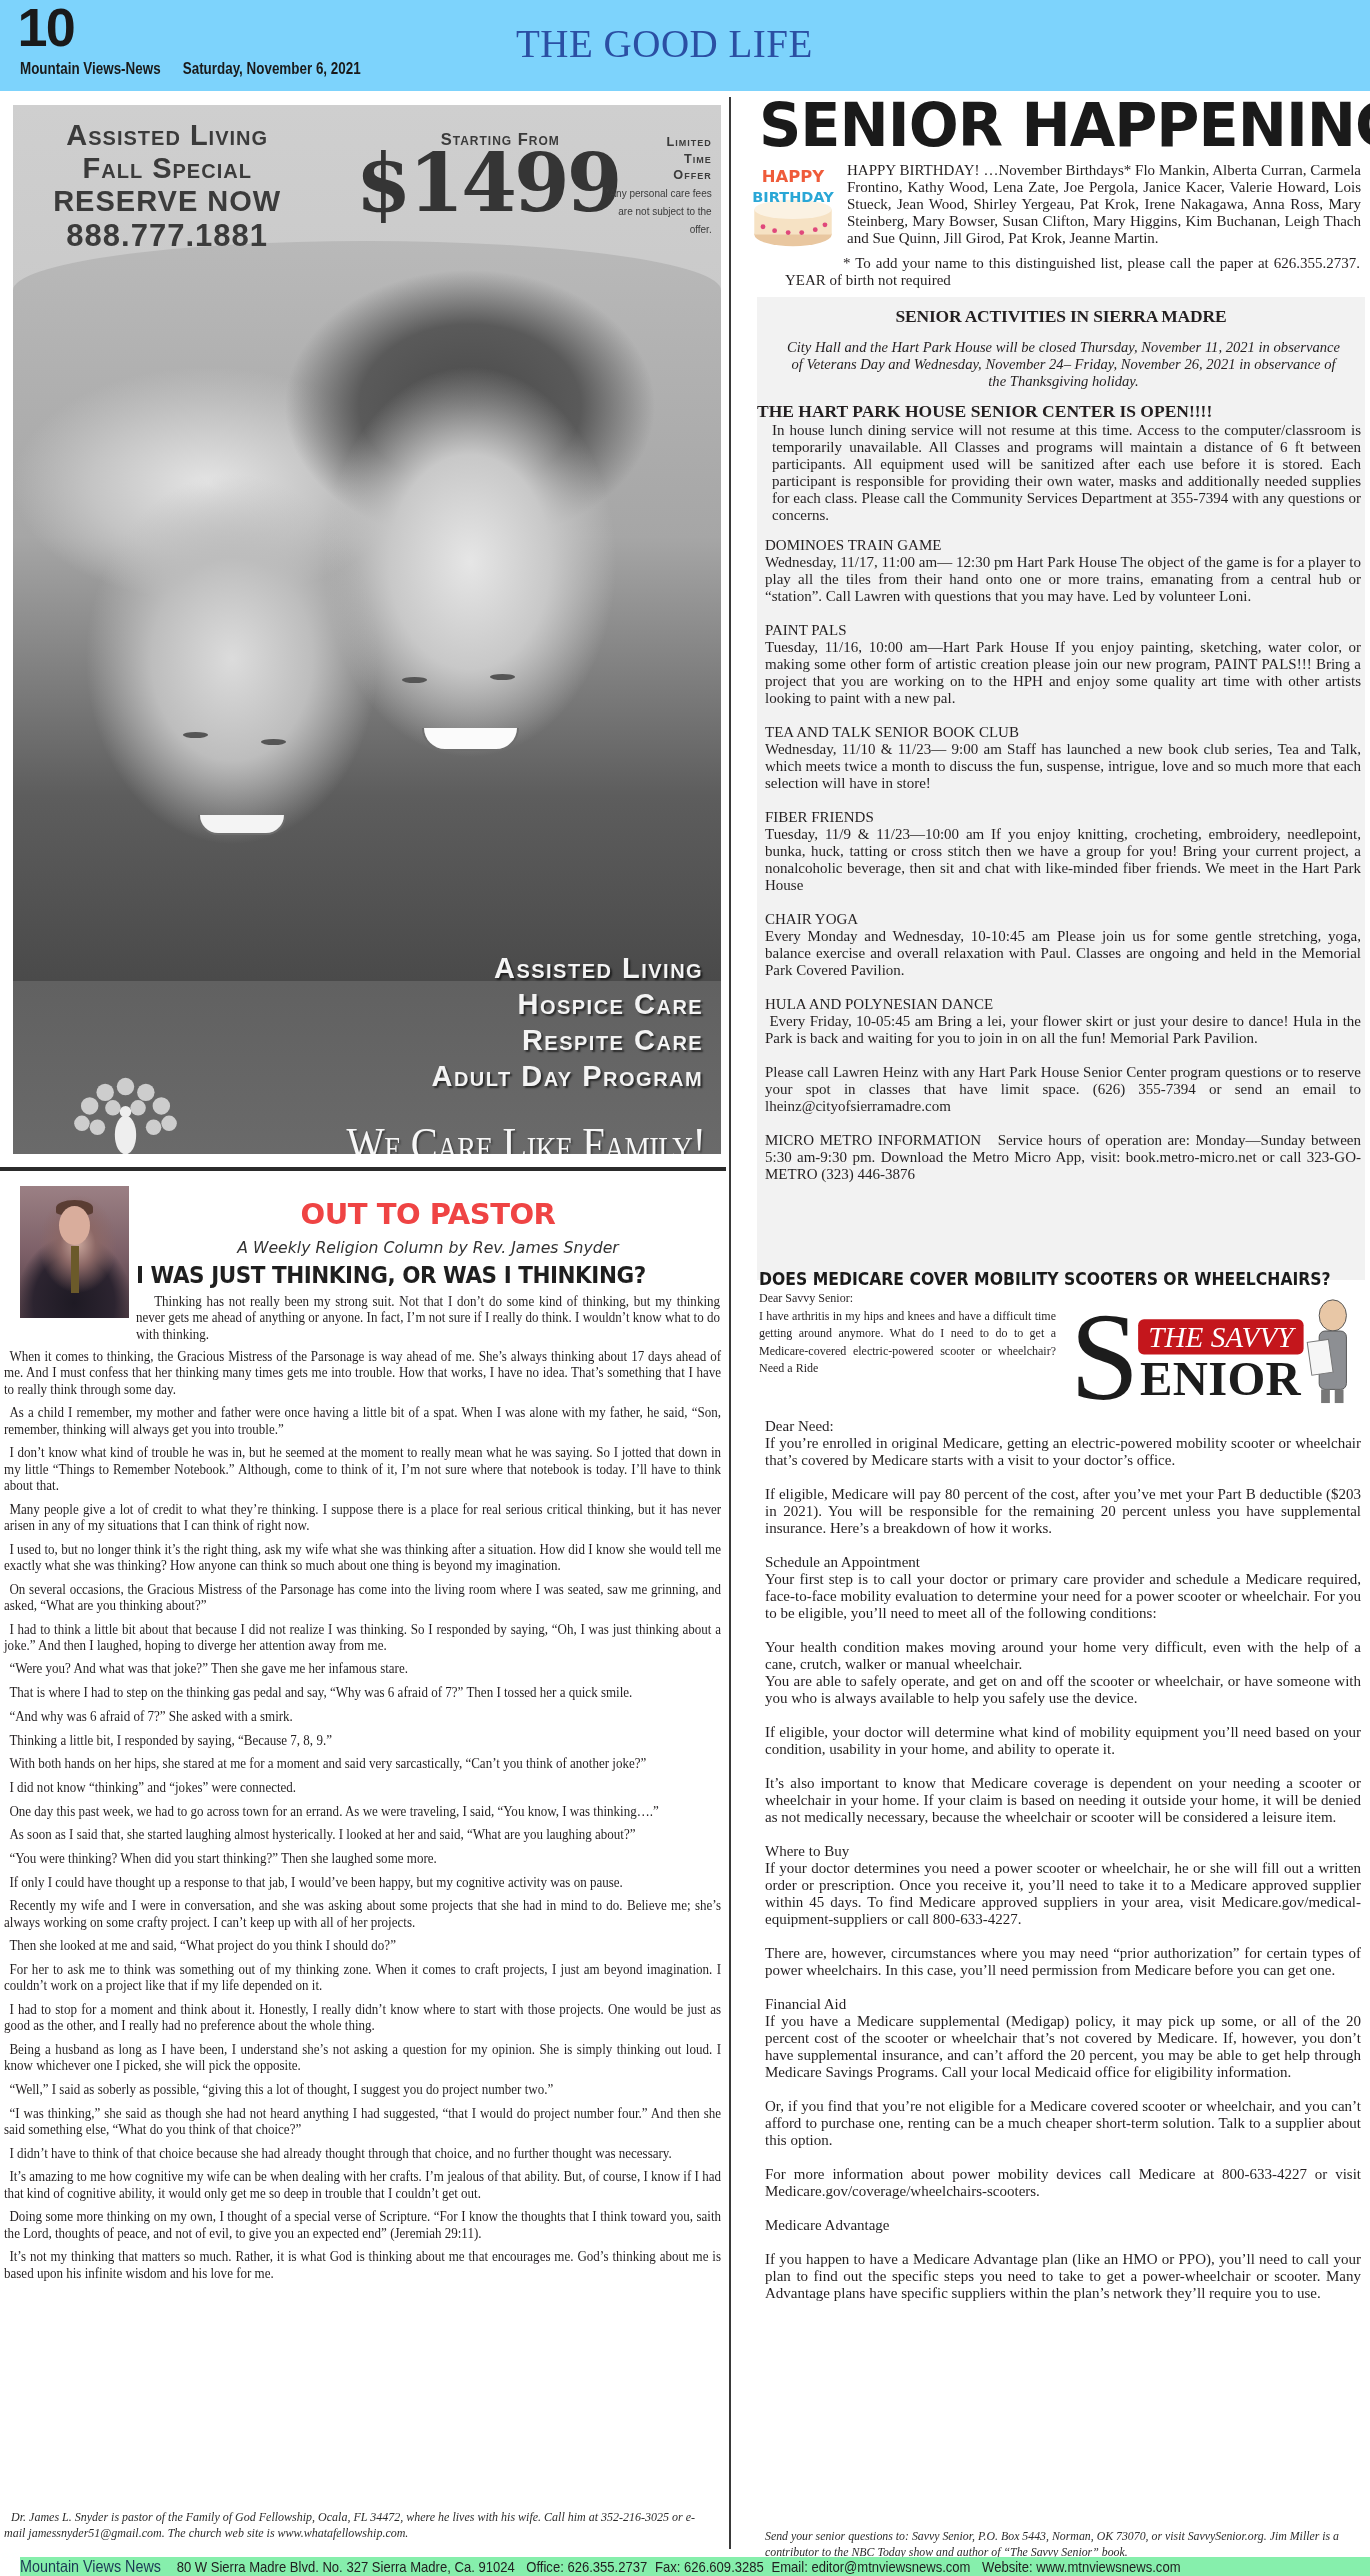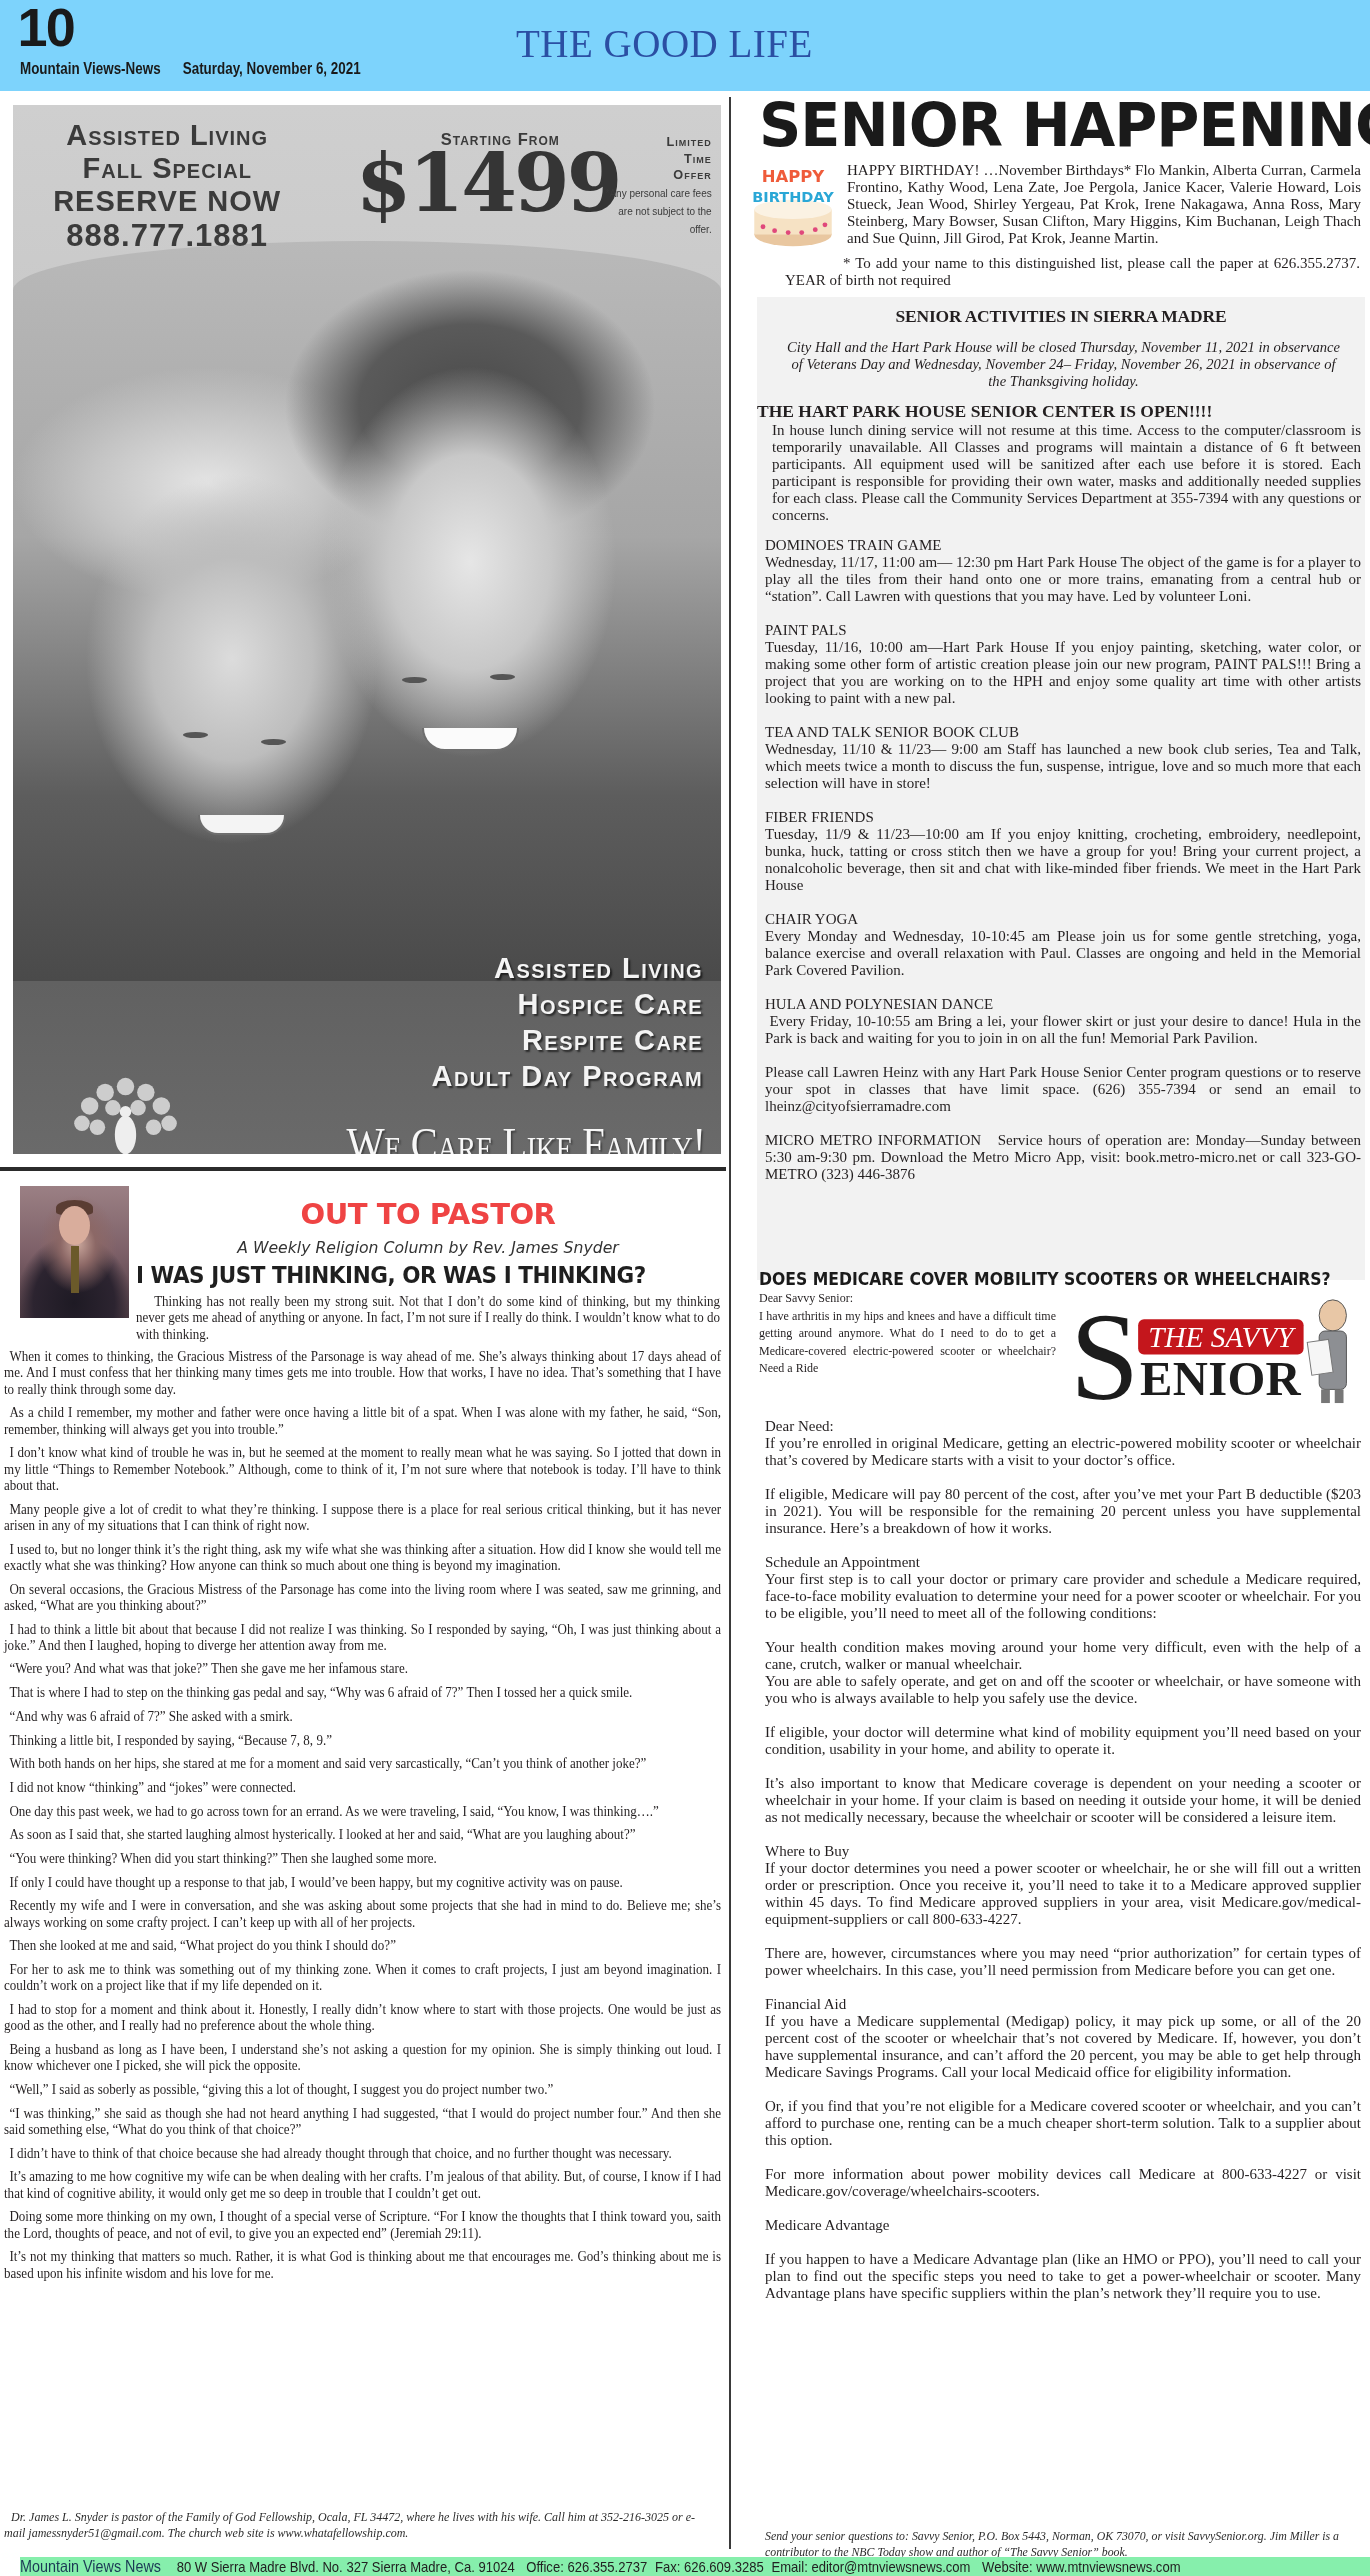--- a/index.html
+++ b/index.html
@@ -243,21 +243,21 @@
   <div class="act-item">
     <span class="name">FIBER FRIENDS</span>
     <span>Tuesday, 11/9 &amp; 11/23—10:00 am If you enjoy knitting, crocheting, embroidery, needlepoint, bunka, huck, tatting or cross stitch then we have a group for you! Bring your current project, a nonalcoholic beverage, then sit and chat with like-minded fiber friends. We meet in the Hart Park House</span>
   </div>
   <div class="act-item">
     <span class="name">CHAIR YOGA</span>
     <span>Every Monday and Wednesday, 10-10:45 am Please join us for some gentle stretching, yoga, balance exercise and overall relaxation with Paul. Classes are ongoing and held in the Memorial Park Covered Pavilion.</span>
   </div>
   <div class="act-item">
     <span class="name">HULA AND POLYNESIAN DANCE</span>
-    <span style="white-space:pre-wrap"> Every Friday, 10-10:55 am Bring a lei, your flower skirt or just your desire to dance! Hula in the Park is back and waiting for you to join in on all the fun! Memorial Park Pavilion.</span>
+    <span style="white-space:pre-wrap"> Every Friday, 10-05:45 am Bring a lei, your flower skirt or just your desire to dance! Hula in the Park is back and waiting for you to join in on all the fun! Memorial Park Pavilion.</span>
   </div>
   <div class="act-item">
     <span>Please call Lawren Heinz with any Hart Park House Senior Center program questions or to reserve your spot in classes that have limit space. (626) 355-7394 or send an email to lheinz@cityofsierramadre.com</span>
   </div>
   <div class="act-item micro">
     <span class="name">MICRO METRO INFORMATION</span>
     <span>Service hours of operation are: Monday—Sunday between 5:30 am-9:30 pm. Download the Metro Micro App, visit: book.metro-micro.net or call 323-GO-METRO (323) 446-3876</span>
   </div>
 </div>
 

